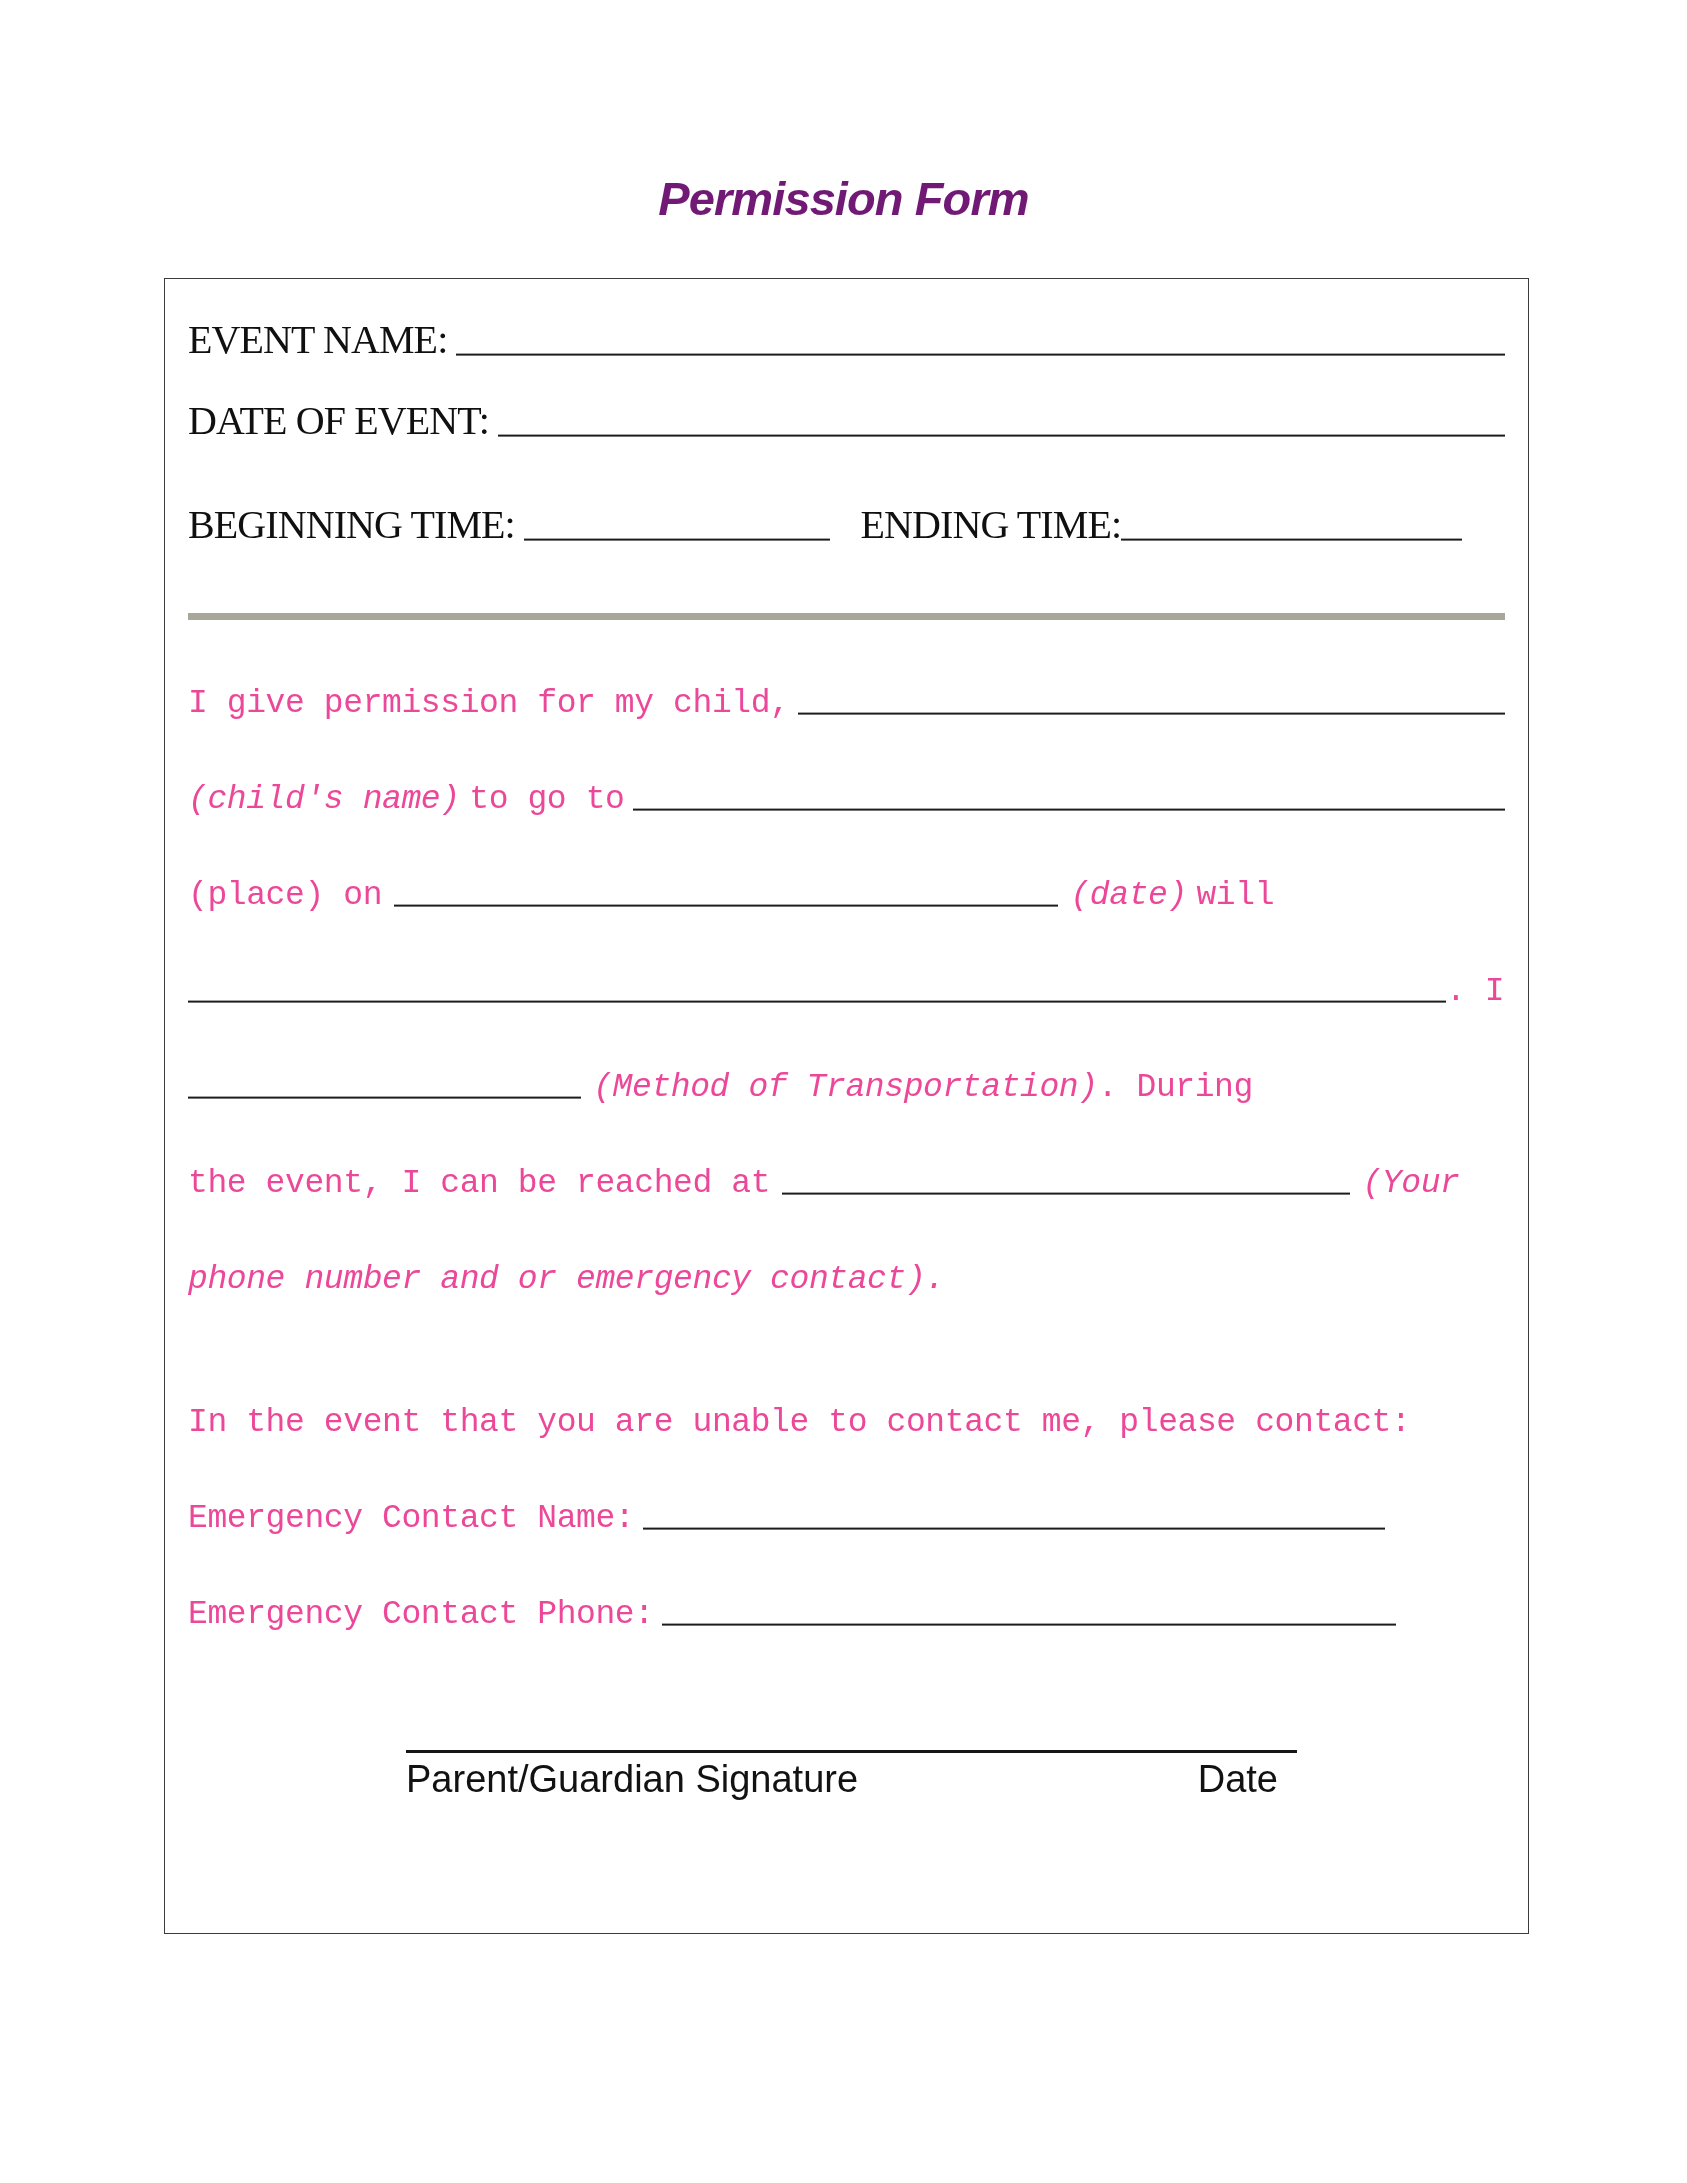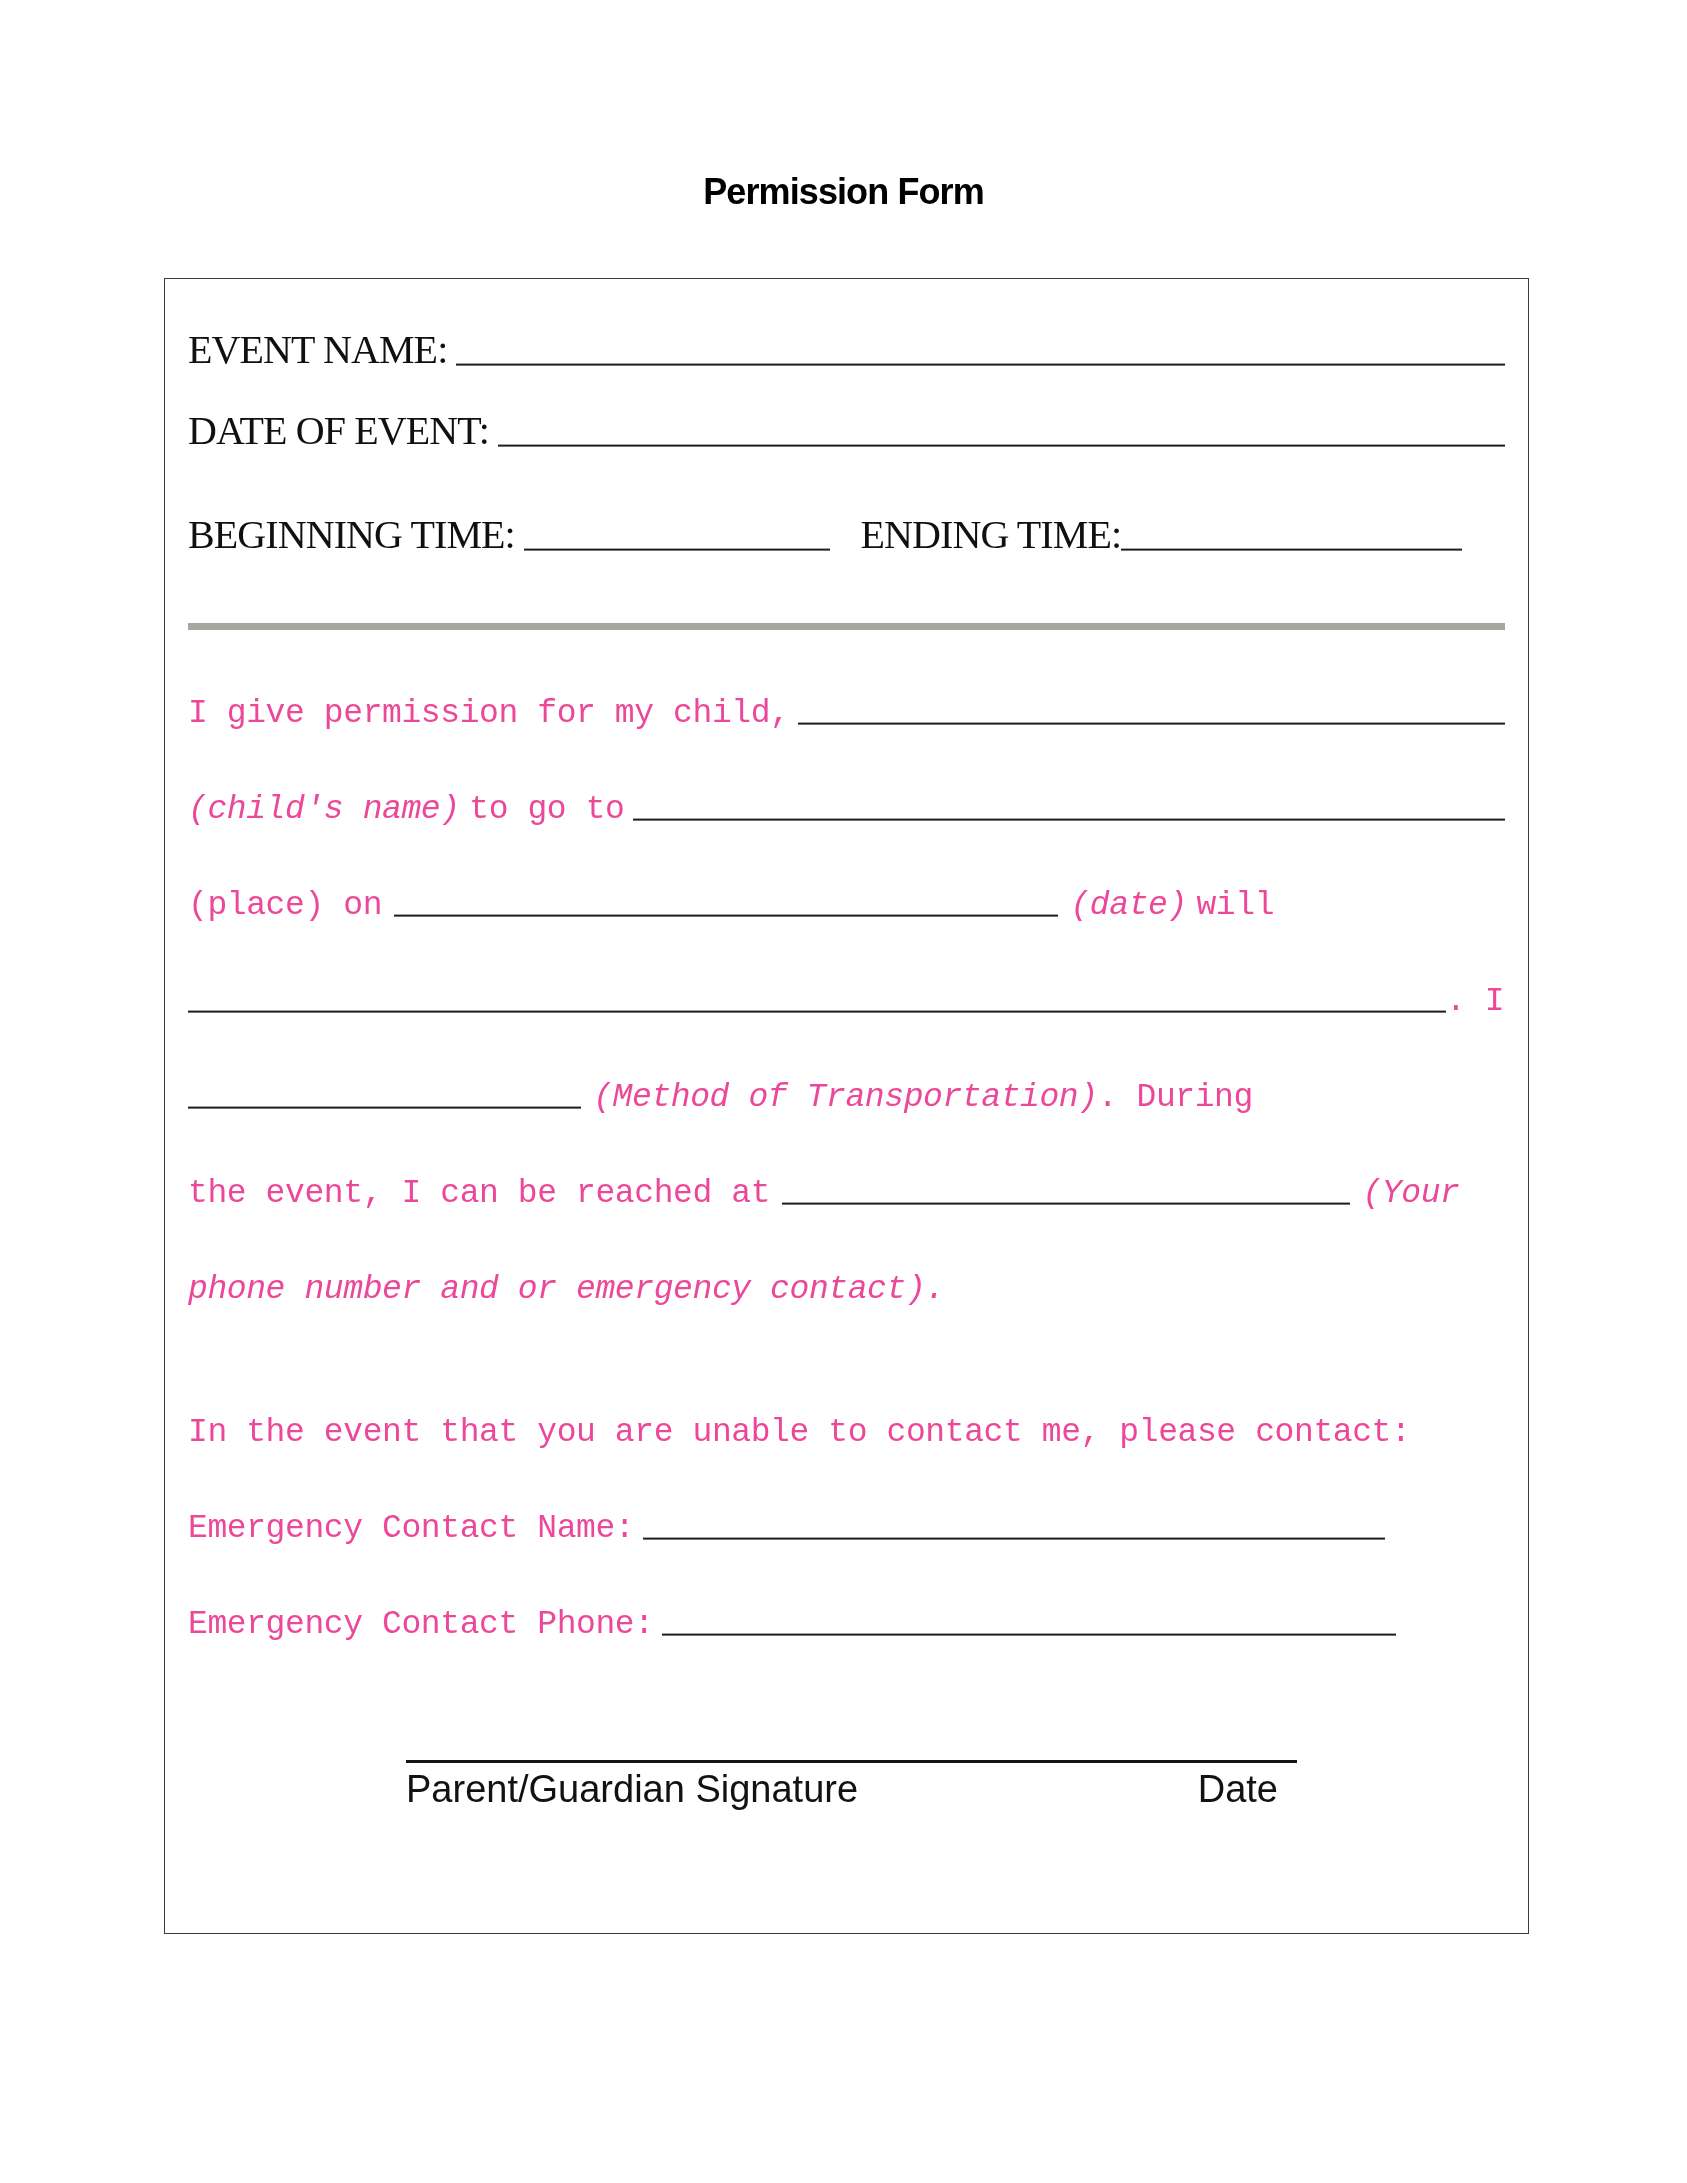--- a/index.html
+++ b/index.html
@@ -17,23 +17,24 @@
   }
   .title {
     position: absolute;
     top: 171px;
     left: 0;
     width: 100%;
     margin: 0;
     text-align: center;
     font-family: "Liberation Sans", sans-serif;
     font-weight: bold;
-    font-size: 36px;
+    font-size: 47px;
     letter-spacing: -0.9px;
-    color: #000000;
+    color: #701a75;
+    font-style: italic;
   }
   .form-box {
     position: absolute;
     left: 164px;
     top: 278px;
     width: 1365px;
     height: 1656px;
     box-sizing: border-box;
     border: 1.7px solid #3c3c3c;
     padding: 0 23px;
@@ -43,21 +44,21 @@
   .hdr-row {
     display: flex;
     align-items: baseline;
     font-family: "Liberation Serif", serif;
     font-size: 40px;
     line-height: 51px;
     letter-spacing: -0.9px;
     color: #101010;
     white-space: nowrap;
   }
-  .hdr-row.r1 { margin-top: 45px; text-align: right; }
+  .hdr-row.r1 { margin-top: 35px; text-align: right; }
   .hdr-row.r2 { margin-top: 30px; }
   .hdr-row.r3 { margin-top: 53px; }
   
   .blank {
     display: inline-block;
     border-bottom: 2.6px solid #1c1c1c;
     transform: translateY(2.6px);
     height: 0;
     margin-left: 8.7px;
   }

